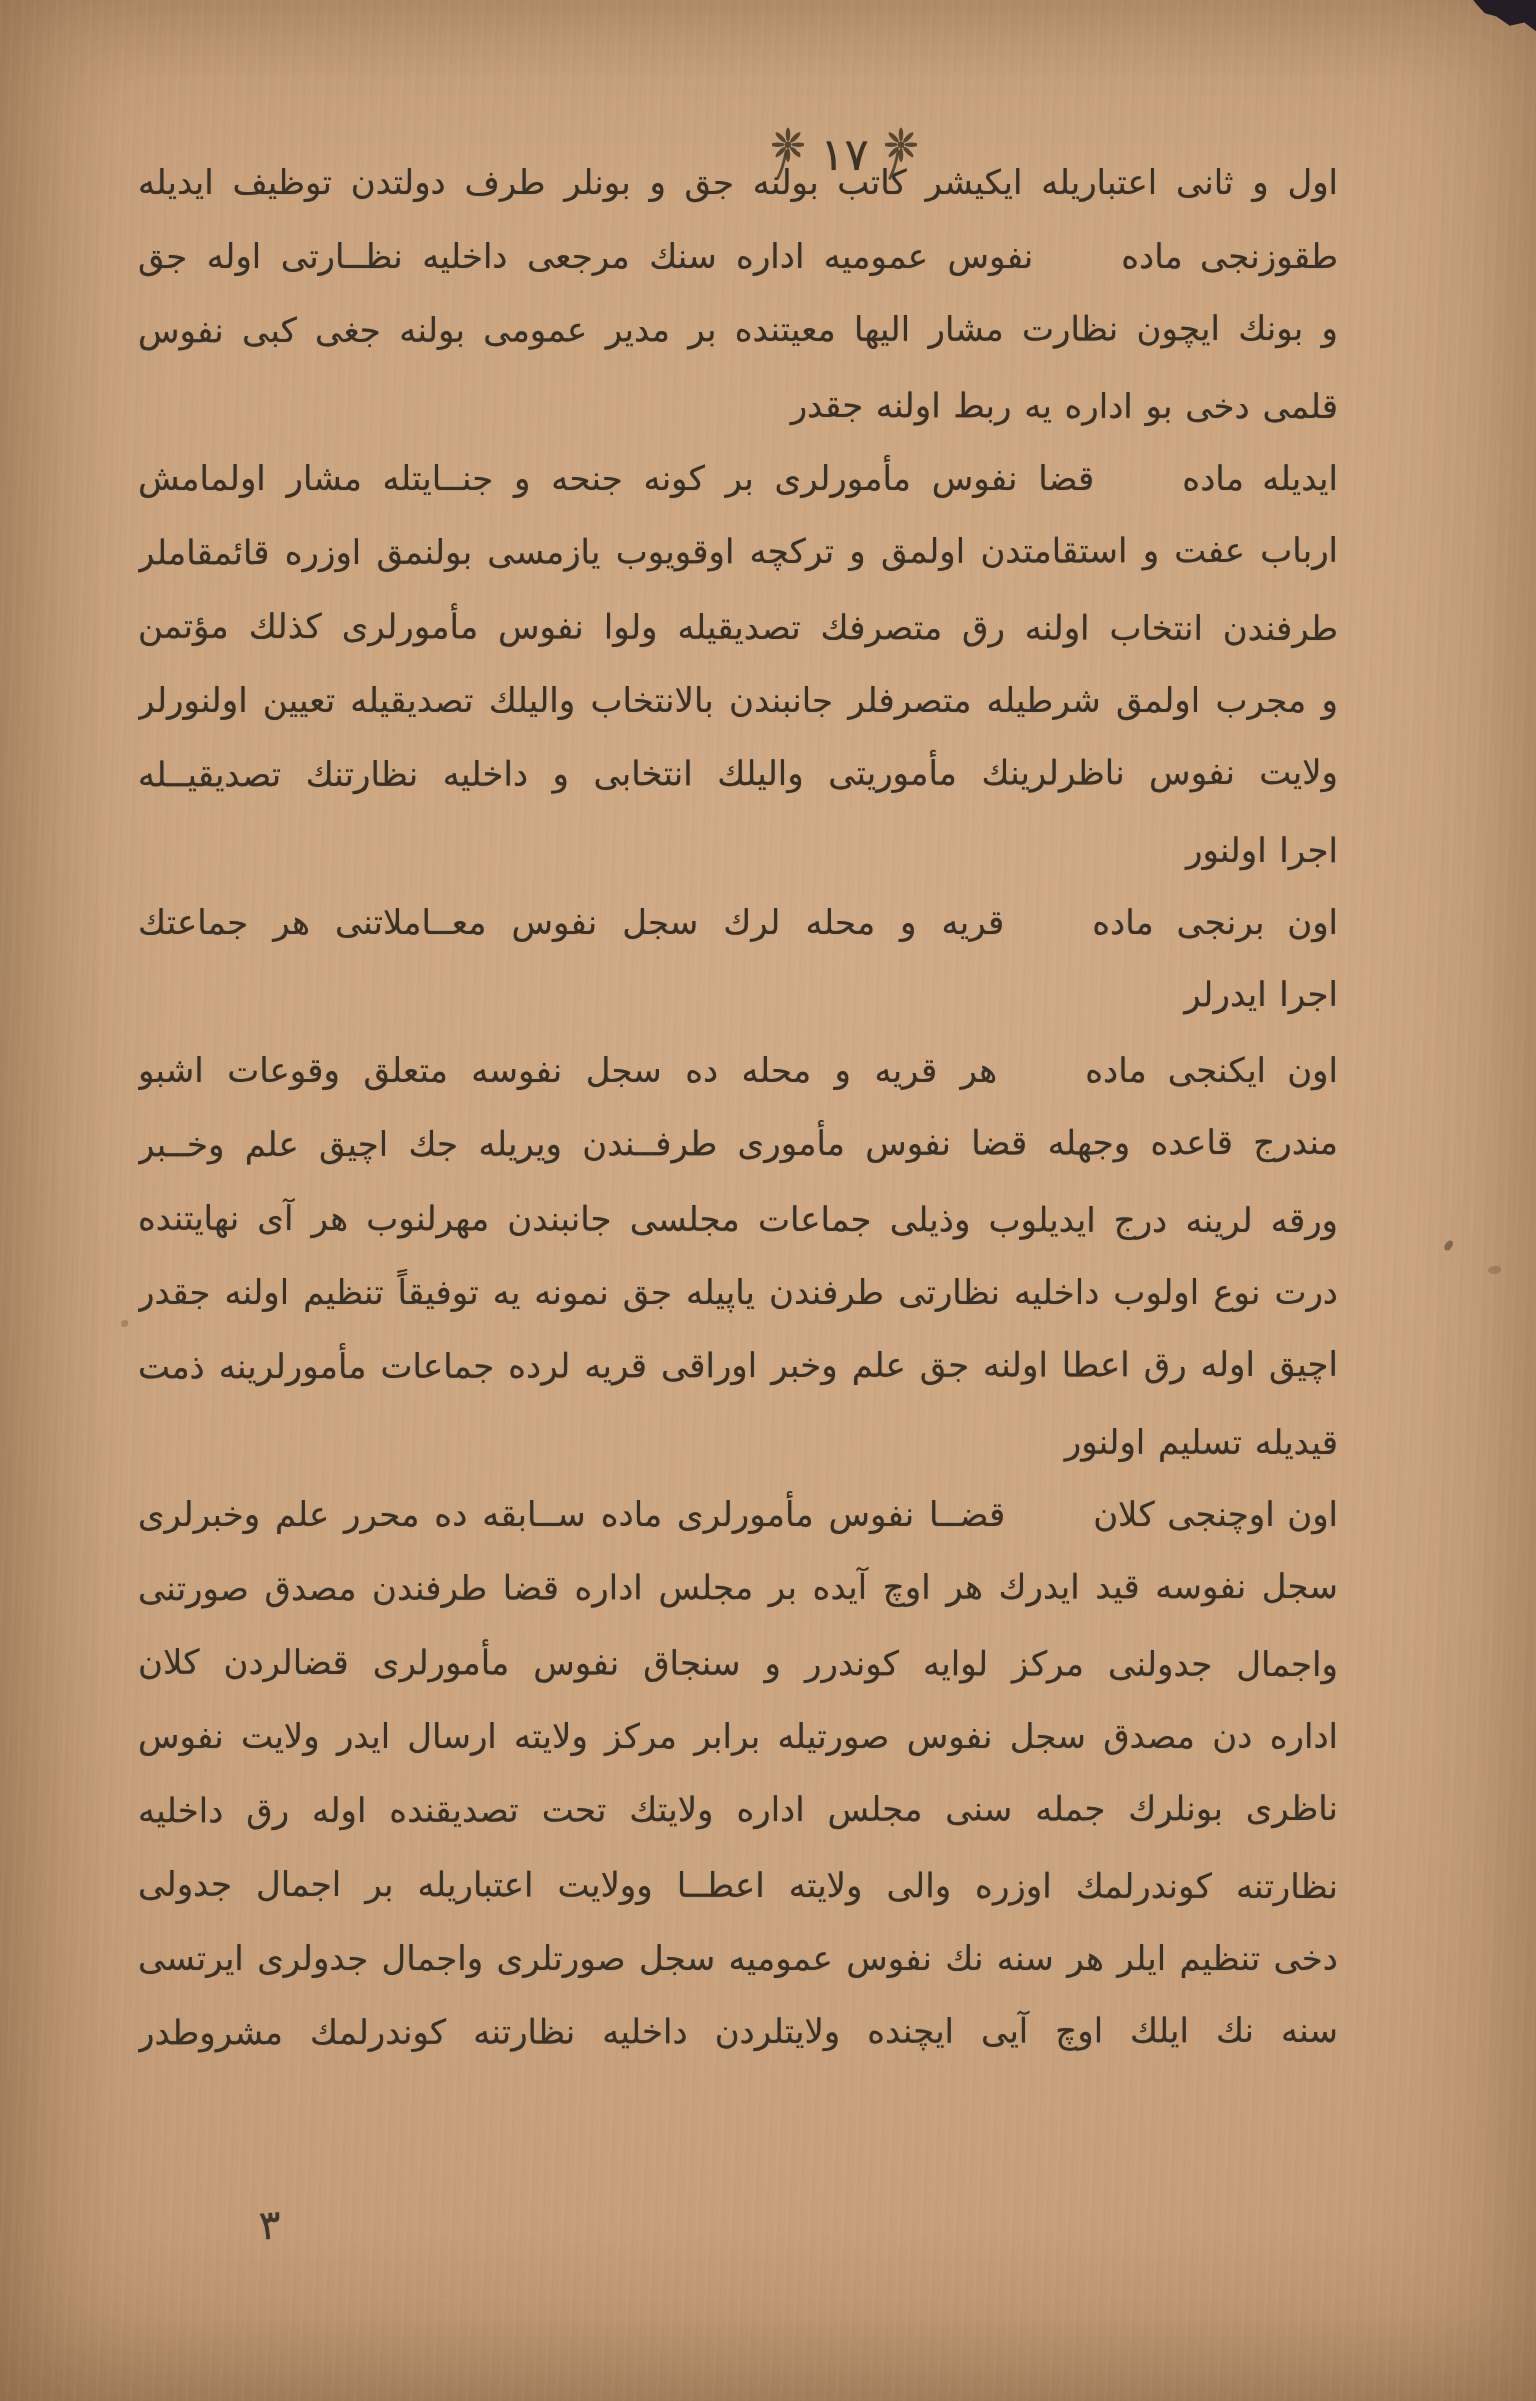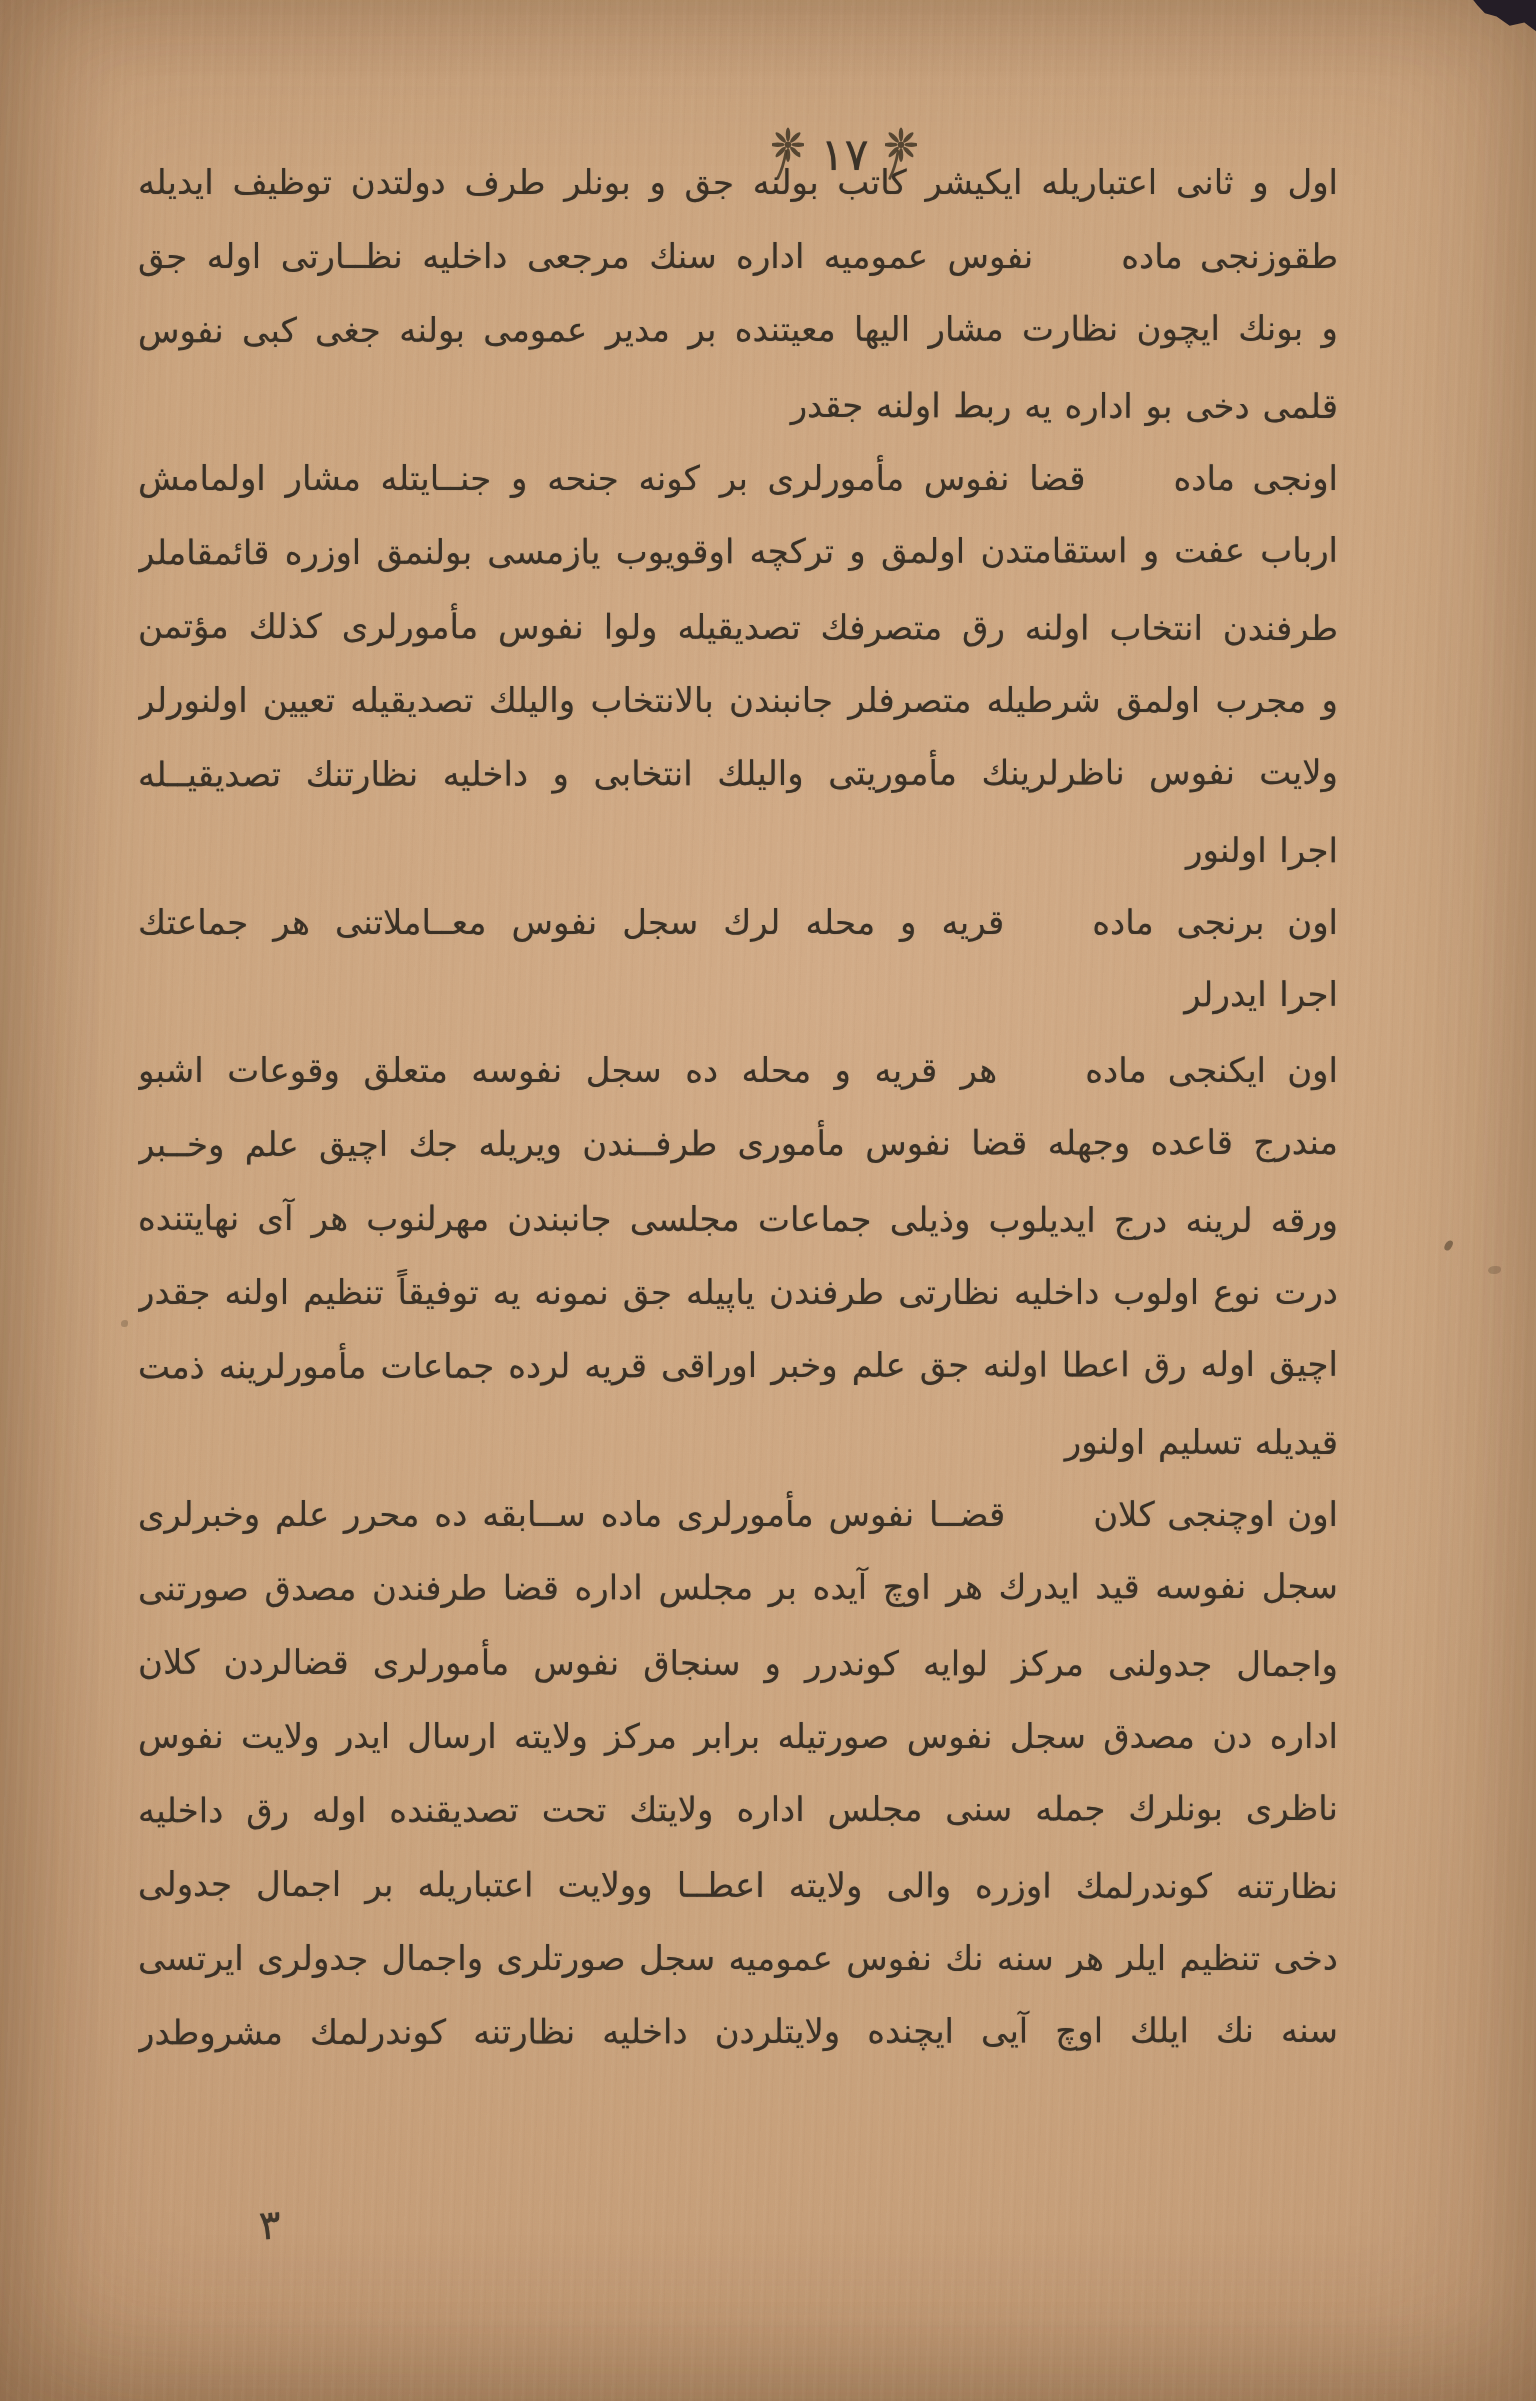--- a/index.html
+++ b/index.html
@@ -136,21 +136,21 @@
   <div id="text-block" class="text-block" dir="rtl" lang="ar">
       <div class="paragraph">
         <div class="line">اول و ثانى اعتباريله ايكيشر كاتب بولنه جق و بونلر طرف دولتدن توظيف ايديله جكدر</div>
       </div>
       <div class="paragraph">
         <div class="line"><span class="article-heading">طقوزنجى ماده</span><span class="heading-gap"></span><span>نفوس عموميه اداره سنك مرجعى داخليه نظــارتى اوله جق</span></div>
         <div class="line">و بونك ايچون نظارت مشار اليها معيتنده بر مدير عمومى بولنه جغى كبى نفوس عموميه</div>
         <div class="line end">قلمى دخى بو اداره يه ربط اولنه جقدر</div>
       </div>
       <div class="paragraph">
-        <div class="line"><span class="article-heading">اونجى ماده</span><span class="heading-gap"></span><span>قضا نفوس مأمورلرى بر كونه جنحه و جنــايتله مشار اولمامش</span></div>
+        <div class="line"><span class="article-heading">ايديله ماده</span><span class="heading-gap"></span><span>قضا نفوس مأمورلرى بر كونه جنحه و جنــايتله مشار اولمامش</span></div>
         <div class="line">ارباب عفت و استقامتدن اولمق و تركچه اوقويوب يازمسى بولنمق اوزره قائمقاملر</div>
         <div class="line">طرفندن انتخاب اولنه رق متصرفك تصديقيله ولوا نفوس مأمورلرى كذلك مؤتمن</div>
         <div class="line">و مجرب اولمق شرطيله متصرفلر جانبندن بالانتخاب واليلك تصديقيله تعيين اولنورلر</div>
         <div class="line">ولايت نفوس ناظرلرينك مأموريتى واليلك انتخابى و داخليه نظارتنك تصديقيــله</div>
         <div class="line end">اجرا اولنور</div>
       </div>
       <div class="paragraph">
         <div class="line"><span class="article-heading">اون برنجى ماده</span><span class="heading-gap"></span><span>قريه و محله لرك سجل نفوس معــاملاتنى هر جماعتك مأمورلرى</span></div>
         <div class="line end">اجرا ايدرلر</div>
       </div>

